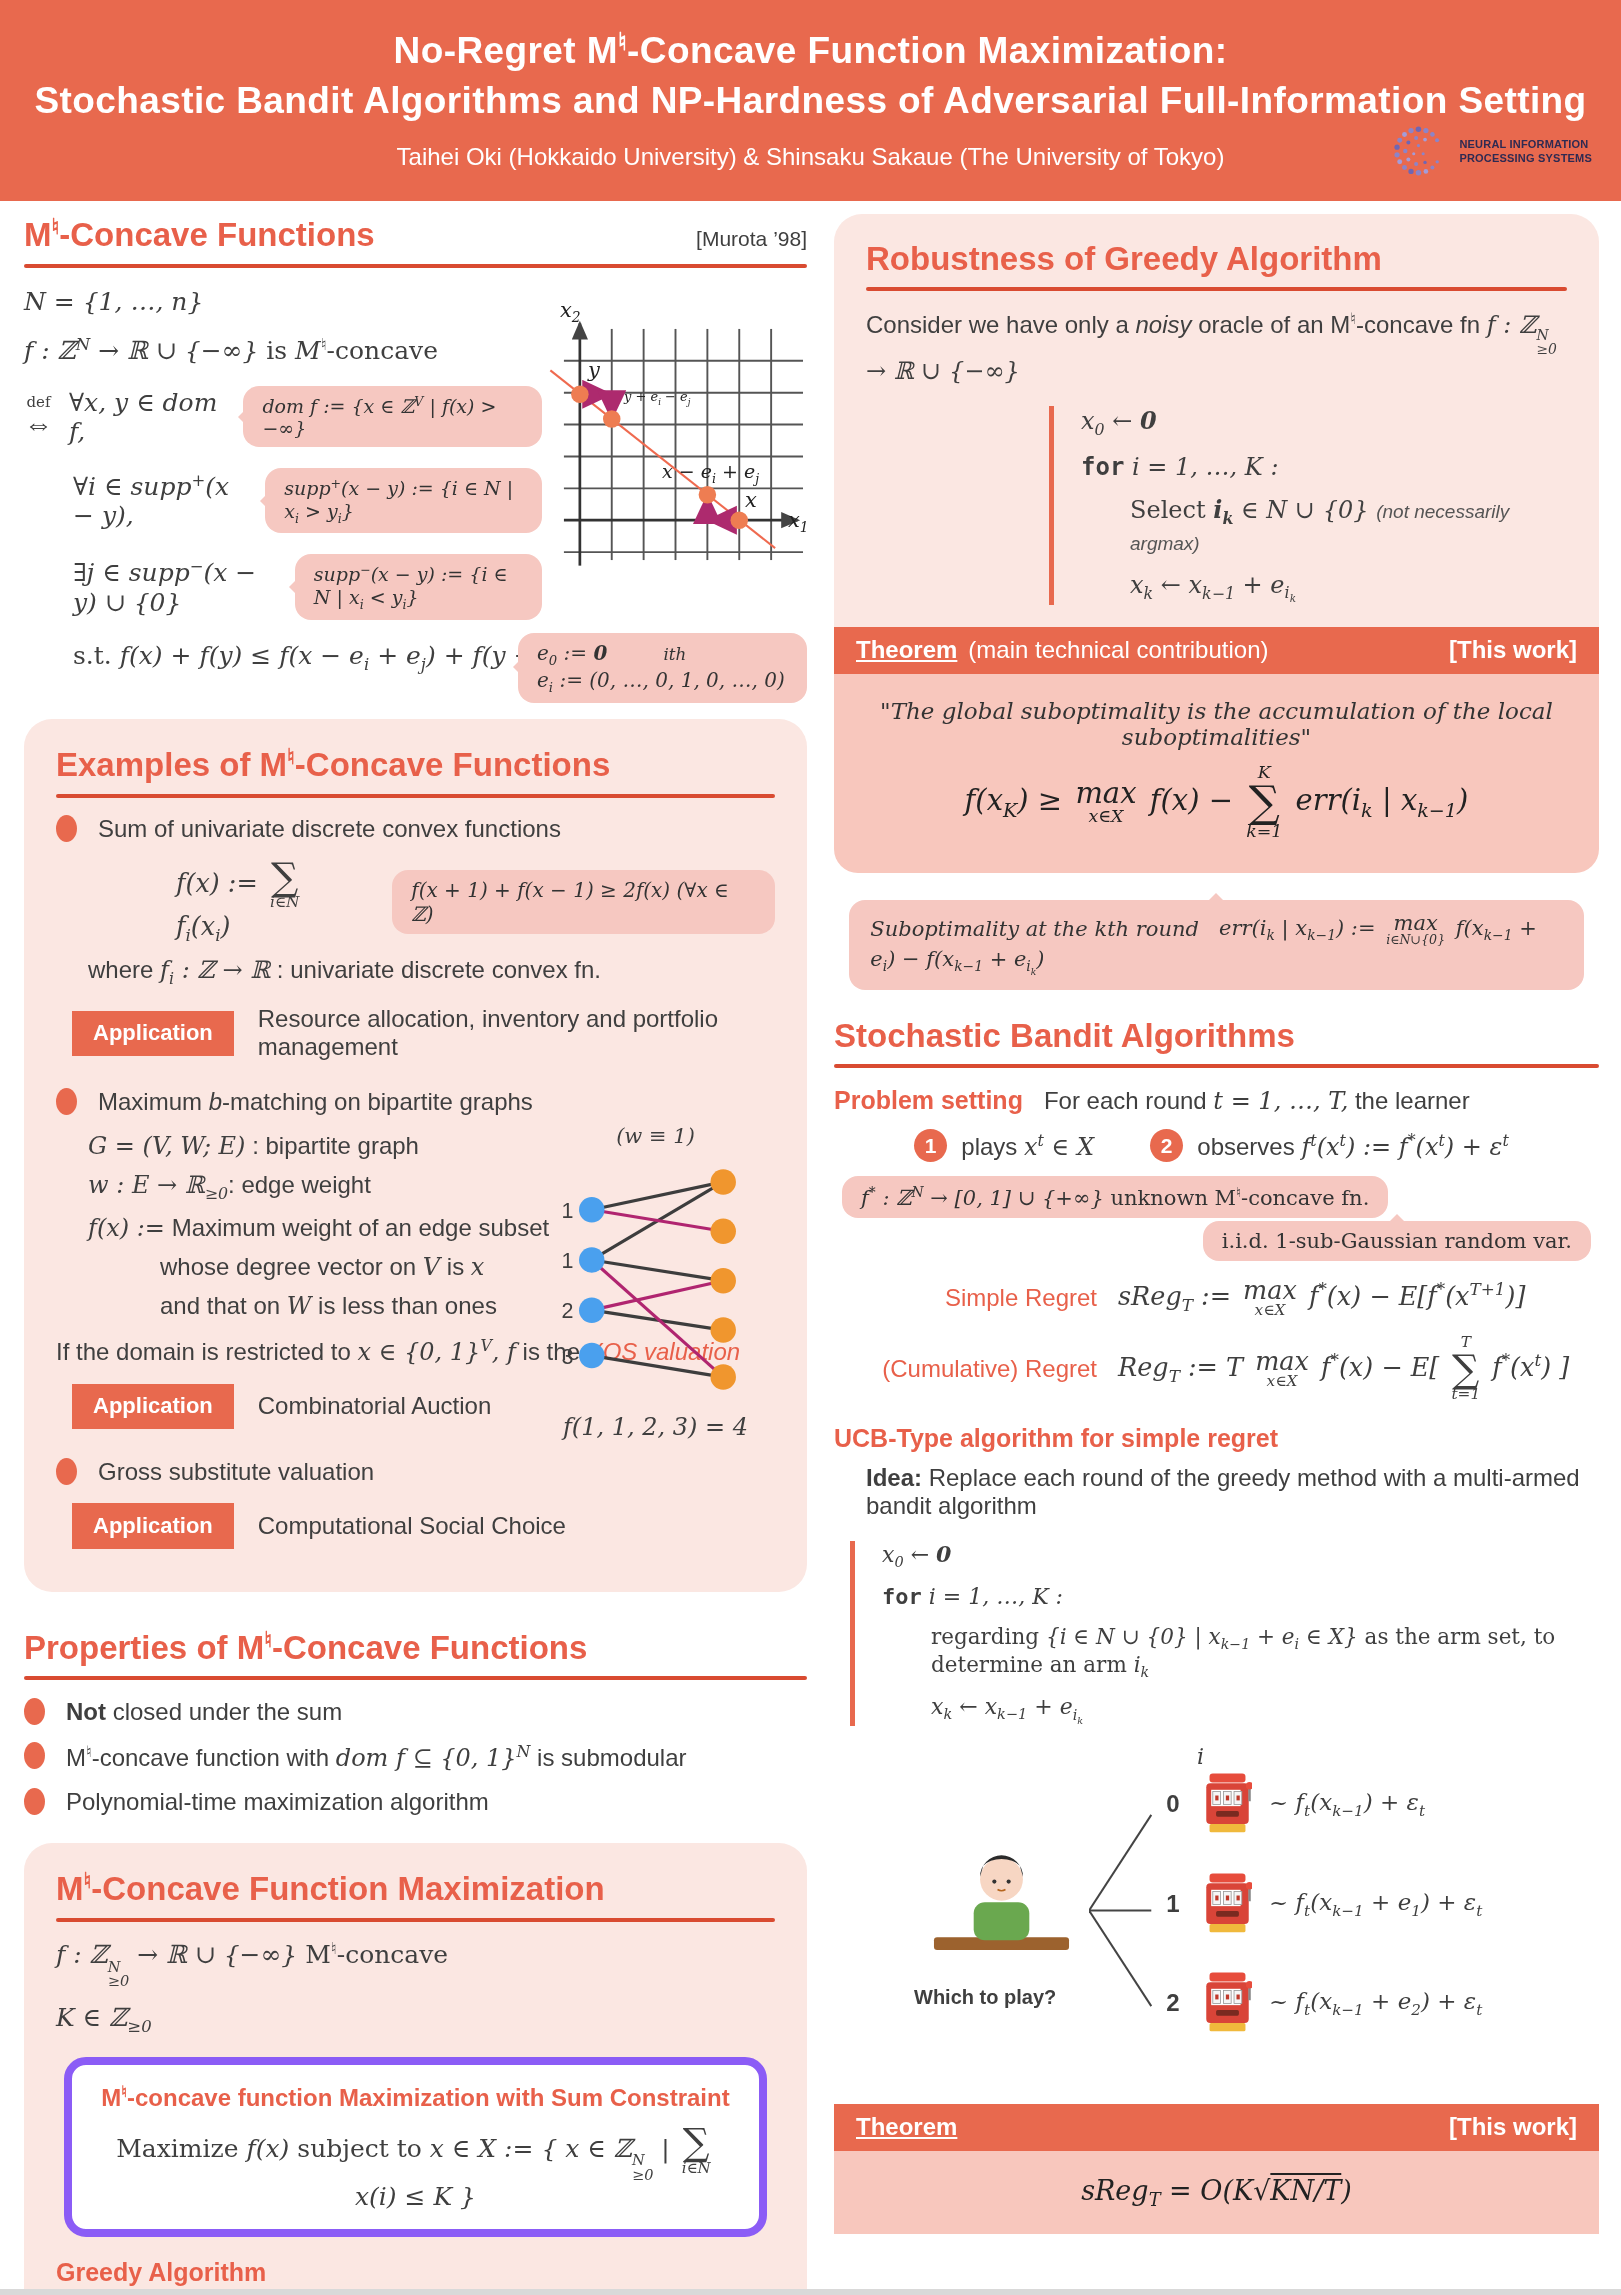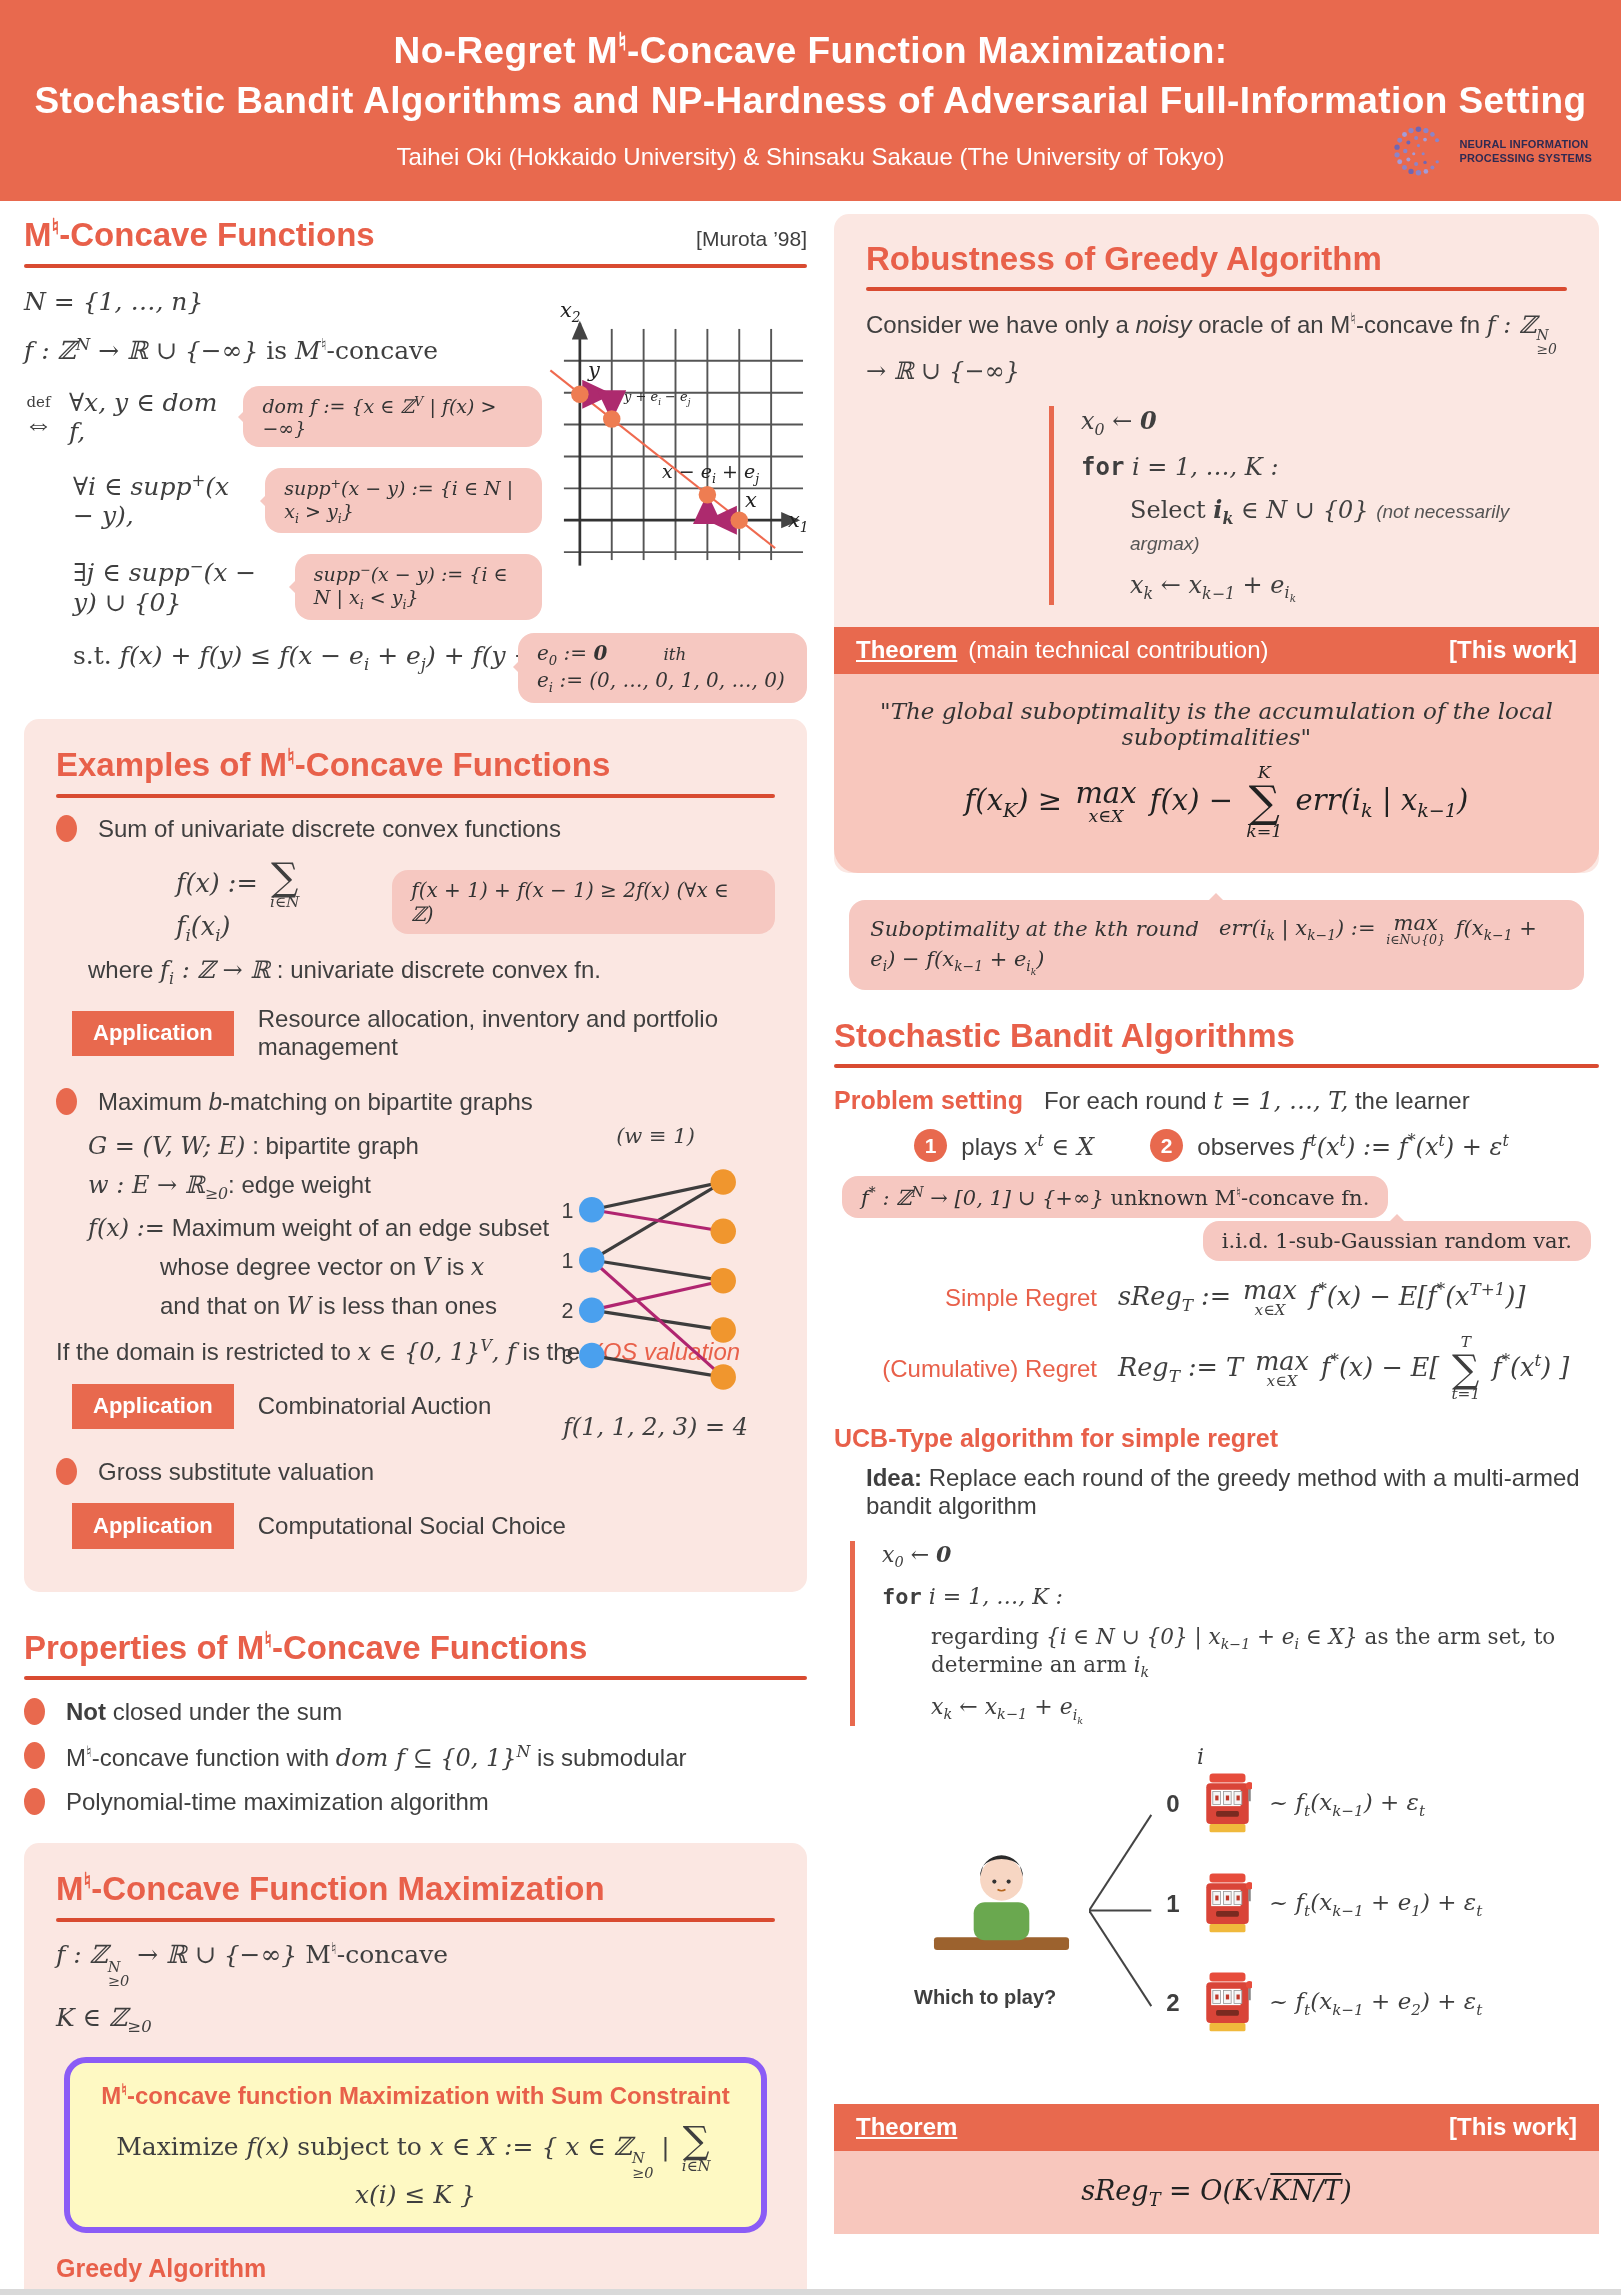--- a/index.html
+++ b/index.html
@@ -24,21 +24,21 @@
   
   .col{position:absolute;top:214px;}
   .col.left{left:24px;width:783px;}
   .col.right{left:834px;width:765px;}
 
   
   .sec-head{display:flex;justify-content:space-between;align-items:baseline;}
   .sec-title{color:var(--coral-text);font-size:33px;font-weight:800;}
   .sec-ref{font-size:21px;color:var(--ink);}
   .rule{height:4px;background:var(--rule);border-radius:2.4px;margin:9.6px 0 17.5px;}
-  .pink{background:var(--panel);border-radius:15px;padding:25.5px 32px;}
+  .pink{background:var(--panel);border-radius:28px;padding:25.5px 32px;}
   .m{font-family:"DejaVu Serif",serif;font-style:italic;}
   .up{font-style:normal;}
   sup{font-size:66%;} sub{font-size:66%;}
   .st{display:inline-flex;flex-direction:column;align-items:center;vertical-align:middle;line-height:1.02;margin:0 4px;}
   .st .big{font-size:1.5em;line-height:.95;}
   .st .sm{font-size:.6em;}
   .ss{display:inline-flex;flex-direction:column;align-items:flex-start;font-size:.58em;line-height:1.1;vertical-align:-.55em;}
   .ss sup,.ss sub{font-size:1em;line-height:1;}
   .ovl{text-decoration:overline;}
   .xos{color:var(--coral-text);}
@@ -89,21 +89,21 @@
   .bip-wrap{position:relative;}
   .bip-text{width:494px;font-size:24px;}
   .bip-text .ln{margin:11px 0 11px 32px;}
   .fig2{position:absolute;right:0;top:-8px;width:239px;}
   .fig2 .res{font-family:"DejaVu Serif",serif;font-style:italic;font-size:24px;text-align:center;margin-top:4.8px;}
   .fig2 .wlab{font-family:"DejaVu Serif",serif;font-style:italic;font-size:21px;text-align:center;margin-bottom:1.6px;}
   .xos-line{font-size:24px;margin:16px 0;}
 
   
   .max-line{font-size:25px;margin:14.3px 0;}
-  .sumbox{background:#fef9c3;border:6px solid #8b5cf6;border-radius:22px;padding:17.5px 24px;text-align:center;margin:21px 8px;}
+  .sumbox{background:#ffffff;border:8px solid #8b5cf6;border-radius:22px;padding:17.5px 24px;text-align:center;margin:21px 8px;}
   .sumbox .bt{color:var(--coral-text);font-weight:800;font-size:24px;font-family:"Liberation Sans",sans-serif;}
   .sumbox .bb{margin-top:12.8px;font-size:25px;}
   .max-wrap{position:relative;}
 
   
   .rob-intro{font-size:24px;margin:4.8px 0 8px;}
   .rob-panel{padding-bottom:0;}
   .rob-thm{margin:22px -32px 0;}
   .rob-thm .thm-body{border-radius:0 0 24px 24px;padding-bottom:32px;}
   .quote{font-family:"DejaVu Serif",serif;font-style:italic;font-size:23px;text-align:center;color:#333;}

